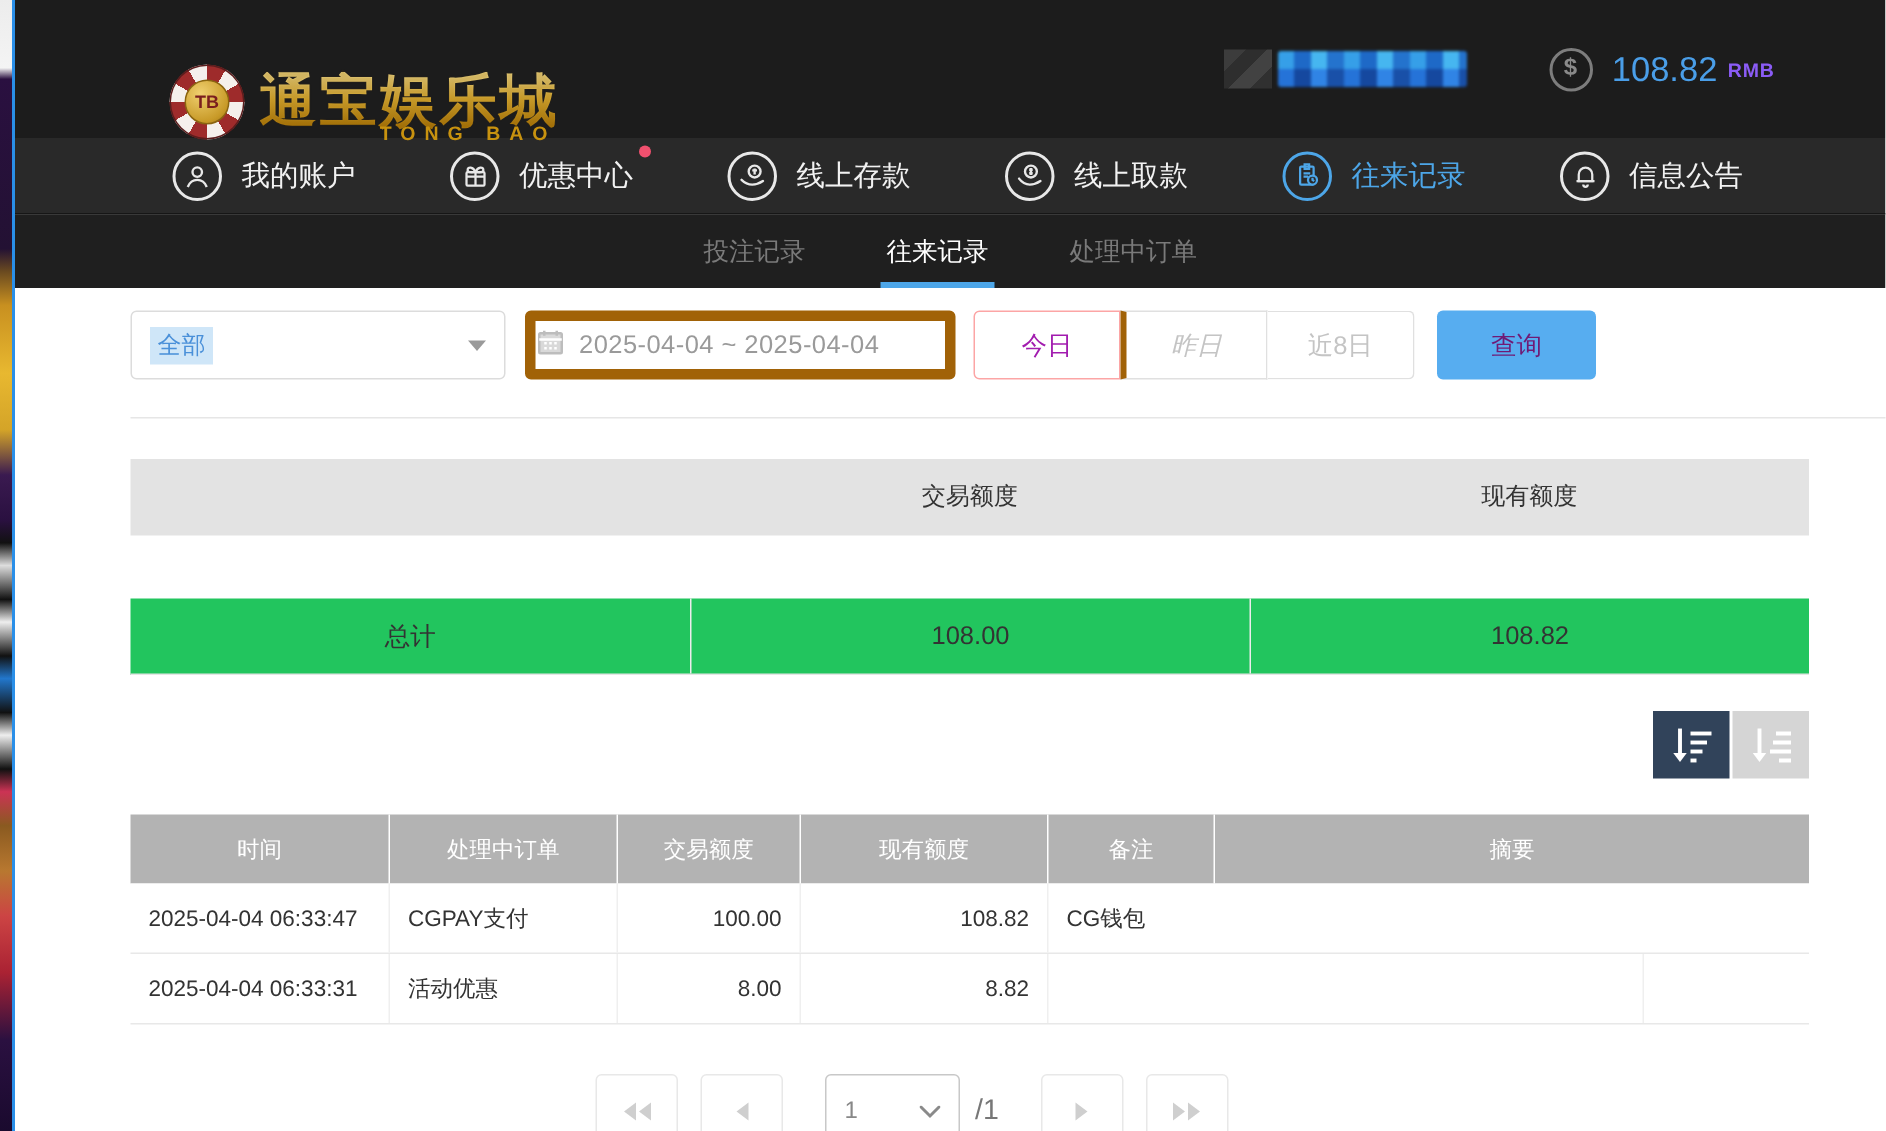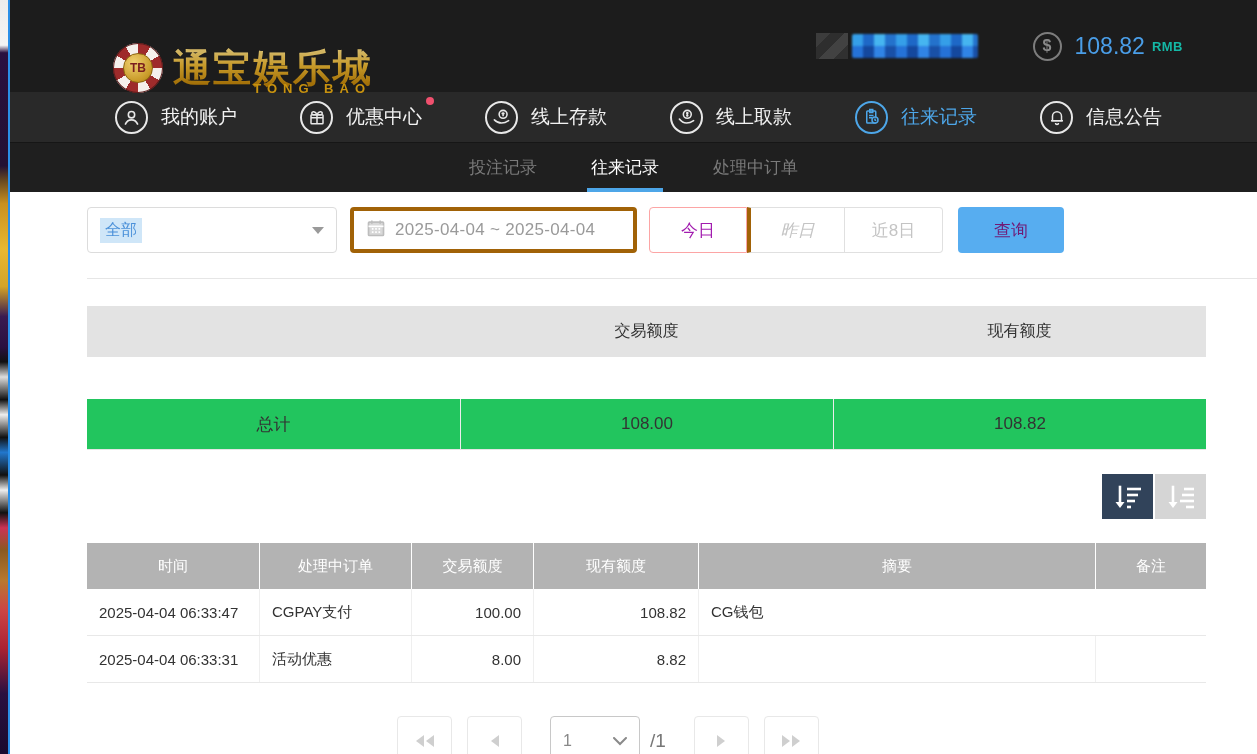--- a/index.html
+++ b/index.html
@@ -30,21 +30,21 @@
   .header-right { margin-left:auto; margin-right:74px; display:flex; align-items:center; }
   .user-blur { display:flex; align-items:center; margin-right:55px; }
   .blur-gray { width:32px; height:26px; background:linear-gradient(135deg,#3c3c3c 25%,#2e2e2e 25% 50%,#424242 50% 75%,#303030 75%); }
   .blur-blue { width:126px; height:24px; margin-left:4px; filter:blur(1px);
     background:
       repeating-linear-gradient(90deg, rgba(90,155,213,.95) 0 11px, rgba(47,95,143,.95) 11px 22px, rgba(120,180,230,.95) 22px 33px, rgba(58,106,154,.95) 33px 44px),
       linear-gradient(180deg,#4a86c0 0 50%,#335f92 50% 100%); background-blend-mode:overlay; border-radius:2px; }
   .balance { display:flex; align-items:center; }
   .dollar-circle { width:29px; height:29px; border-radius:50%; border:2px solid #7d7d7d; color:#8a8a8a; display:flex; align-items:center; justify-content:center; font-size:16px; font-weight:bold; }
   .balance-amount { margin-left:13px; font-size:23px; color:#4a9ee8; }
-  .balance-cur { margin-left:7px; font-size:13px; font-weight:bold; color:#14b8a6; letter-spacing:.5px; }
+  .balance-cur { margin-left:7px; font-size:13px; font-weight:bold; color:#8b5cf6; letter-spacing:.5px; }
 
   
   .main-nav { height:51px; background:#292929; display:flex; align-items:center; justify-content:space-between; padding:0 95px 0 105px; border-bottom:1px solid #161616; }
   .nav-item { display:flex; align-items:center; cursor:pointer; position:relative; color:#f2f2f2; }
   .nav-item.active { color:#4da6e8; }
   .nav-icon { width:33px; height:33px; border-radius:50%; border:2px solid #e8e8e8; display:flex; align-items:center; justify-content:center; }
   .nav-item.active .nav-icon { border-color:#4da6e8; }
   .nav-icon svg { display:block; }
   .nav-label { margin-left:13px; font-size:19px; }
   .red-dot { position:absolute; top:-4px; right:-12px; width:8px; height:8px; border-radius:50%; background:#f0506e; }
@@ -56,21 +56,21 @@
   .sub-tab.active::after { content:""; position:absolute; left:10px; right:10px; bottom:0; height:4px; background:#4da6e8; }
 
   
   .content { padding:15px 0 0 77px; width:1247px; }
 
   .filter-row { display:flex; align-items:center; height:46px; }
   .type-select { width:250px; height:46px; border:1px solid #dcdcdc; border-radius:4px; display:flex; align-items:center; padding:0 12px; cursor:pointer; background:#fff; }
   .type-select .sel-val { background:#cfe6f8; color:#4a90d9; font-size:16px; padding:2px 5px; }
   .type-select .caret { margin-left:auto; width:0; height:0; border-left:6px solid transparent; border-right:6px solid transparent; border-top:7px solid #9a9a9a; }
 
-  .date-box { margin-left:13px; width:287px; height:46px; border:4px solid #a16207; border-radius:4px; display:flex; align-items:center; padding:0 12px; cursor:pointer; background:#fff; }
+  .date-box { margin-left:13px; width:287px; height:46px; border:7px solid #a16207; border-radius:4px; display:flex; align-items:center; padding:0 0; cursor:pointer; background:#fff; }
   .date-box .cal { margin-right:9px; }
   .date-box .date-val { color:#9a9a9a; font-size:17px; letter-spacing:.3px; }
 
   .quick-group { margin-left:12px; display:flex; height:46px; }
   .quick-btn { width:98px; height:46px; display:flex; align-items:center; justify-content:center; font-size:17px; background:#fff; cursor:pointer; border:1px solid #e0e0e0; color:#c4c4c4; }
   .quick-btn + .quick-btn { border-left:none; }
   .quick-btn:first-child { border-radius:4px 0 0 4px; }
   .quick-btn:last-child { border-radius:0 4px 4px 0; }
   .quick-btn.active { border:1px solid #fca5a5; color:#a21caf; }
   .quick-btn.active + .quick-btn { border-left:4px solid #a16207;font-style:italic; }
@@ -292,22 +292,22 @@
         </svg>
       </div>
     </div>
 
     <div class="records-table">
       <div class="rt-header">
         <div class="cell c-time">时间</div>
         <div class="cell c-type">处理中订单</div>
         <div class="cell c-amt">交易额度</div>
         <div class="cell c-bal">现有额度</div>
+        <div class="cell c-note">备注</div>
         <div class="cell c-memo">摘要</div>
-        <div class="cell c-note">备注</div>
       </div>
       <div class="rt-row">
         <div class="cell c-time">2025-04-04 06:33:47</div>
         <div class="cell c-type">CGPAY支付</div>
         <div class="cell c-amt num">100.00</div>
         <div class="cell c-bal num">108.82</div>
         <div class="cell c-note">CG钱包</div>
       </div>
       <div class="rt-row">
         <div class="cell c-time">2025-04-04 06:33:31</div>

